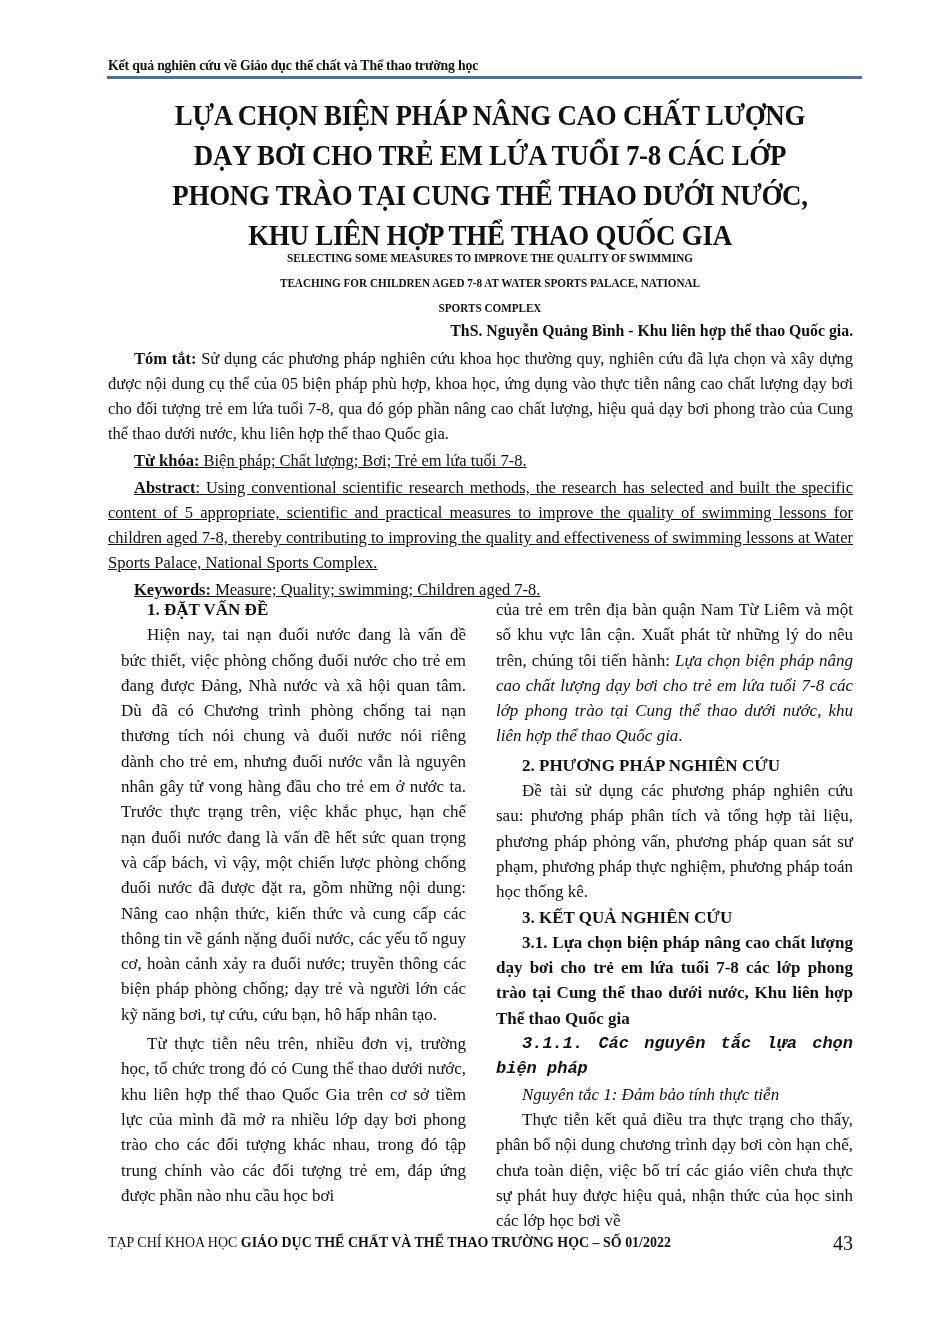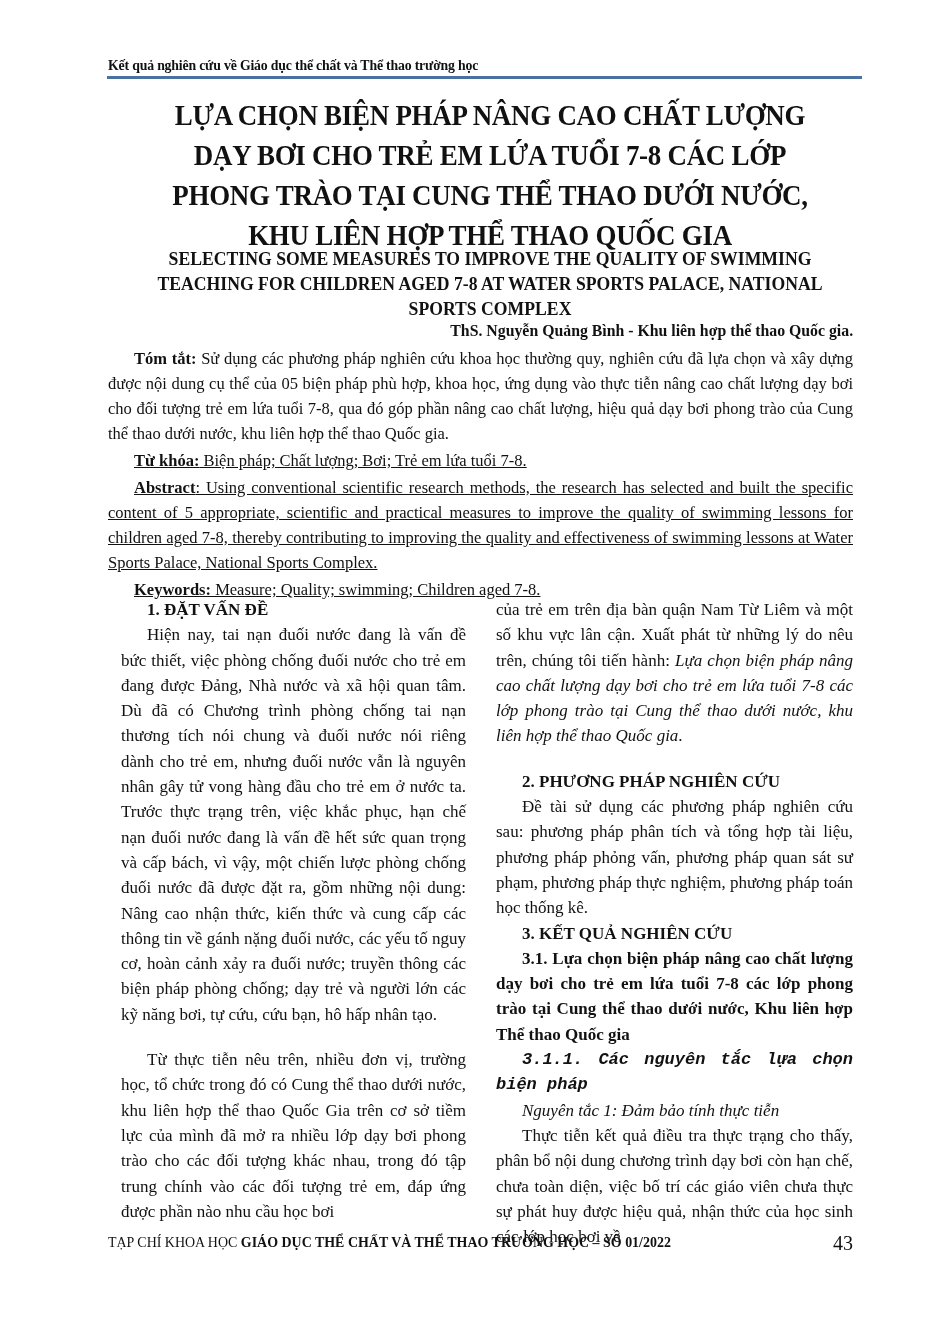--- a/index.html
+++ b/index.html
@@ -6,34 +6,34 @@
     body { width: 943px; height: 1333px; position: relative; overflow: hidden;
       font-family: "Liberation Serif", "DejaVu Serif", serif; color: #111; }
     .running-header { position: absolute; left: 108px; top: 57px; width: 755px;
       font-family: "Liberation Serif", serif; font-weight: bold; font-size: 15px;
       letter-spacing: -0.2px; transform: scaleX(0.92); transform-origin: left; }
     .header-rule { position: absolute; left: 107px; top: 76px; width: 755px; height: 3px; background: #4a72a0; }
     .title-vi { position: absolute; left: 100px; top: 95px; width: 780px; text-align: center;
       font-weight: bold; font-size: 29px; line-height: 40px; letter-spacing: -0.3px; }
     .title-vi div { transform: scaleX(0.93); }
     .title-en { position: absolute; left: 100px; top: 246px; width: 780px; text-align: center;
-      font-weight: bold; font-size: 19px; line-height: 25px; }
+      font-weight: bold; font-size: 12px; line-height: 25px; }
     .title-en div { transform: scaleX(0.93); }
     .author { position: absolute; right: 90px; top: 321px; font-weight: bold; font-size: 17px; white-space: nowrap;
       transform: scaleX(0.93); transform-origin: right; }
     .abstract-block { position: absolute; left: 108px; top: 346px; width: 745px; font-size: 16.5px; line-height: 25px;
       text-align: justify; }
     .abstract-block p { margin: 0 0 0 0; text-indent: 26px; }
     .abstract-block .gap { margin-top: 2px; text-decoration: underline; }
     .col { position: absolute; top: 597px; width: 345px; font-size: 17px; line-height: 25.3px; text-align: justify; }
     .col-left { left: 121px; }
     .col-right { left: 496px; width: 357px; }
     .col p { margin: 0; text-indent: 26px; }
     .col h3 { margin: 0; font-size: 17px; font-weight: bold; text-indent: 26px; line-height: 25.3px; }
-    .col .spaced { margin-top: 20px; }
+    .col .spaced { margin-top: 4px; }
     .col .bold-sub { font-weight: bold; }
     .col .ital { font-style: italic; }
     .col .bold-ital { font-weight: bold; font-style: italic; font-family: Liberation Mono, monospace; }
     .footer { position: absolute; left: 108px; top: 1234px; width: 755px; font-size: 15px; white-space: nowrap; }
     .footer .journal { display: inline-block; transform: scaleX(0.93); transform-origin: left; }
     .footer .journal b { font-weight: bold; }
     .footer .page-num { position: absolute; right: 10px; top: -2px; font-size: 20px; }
   </style>
 </head>
 <body>

